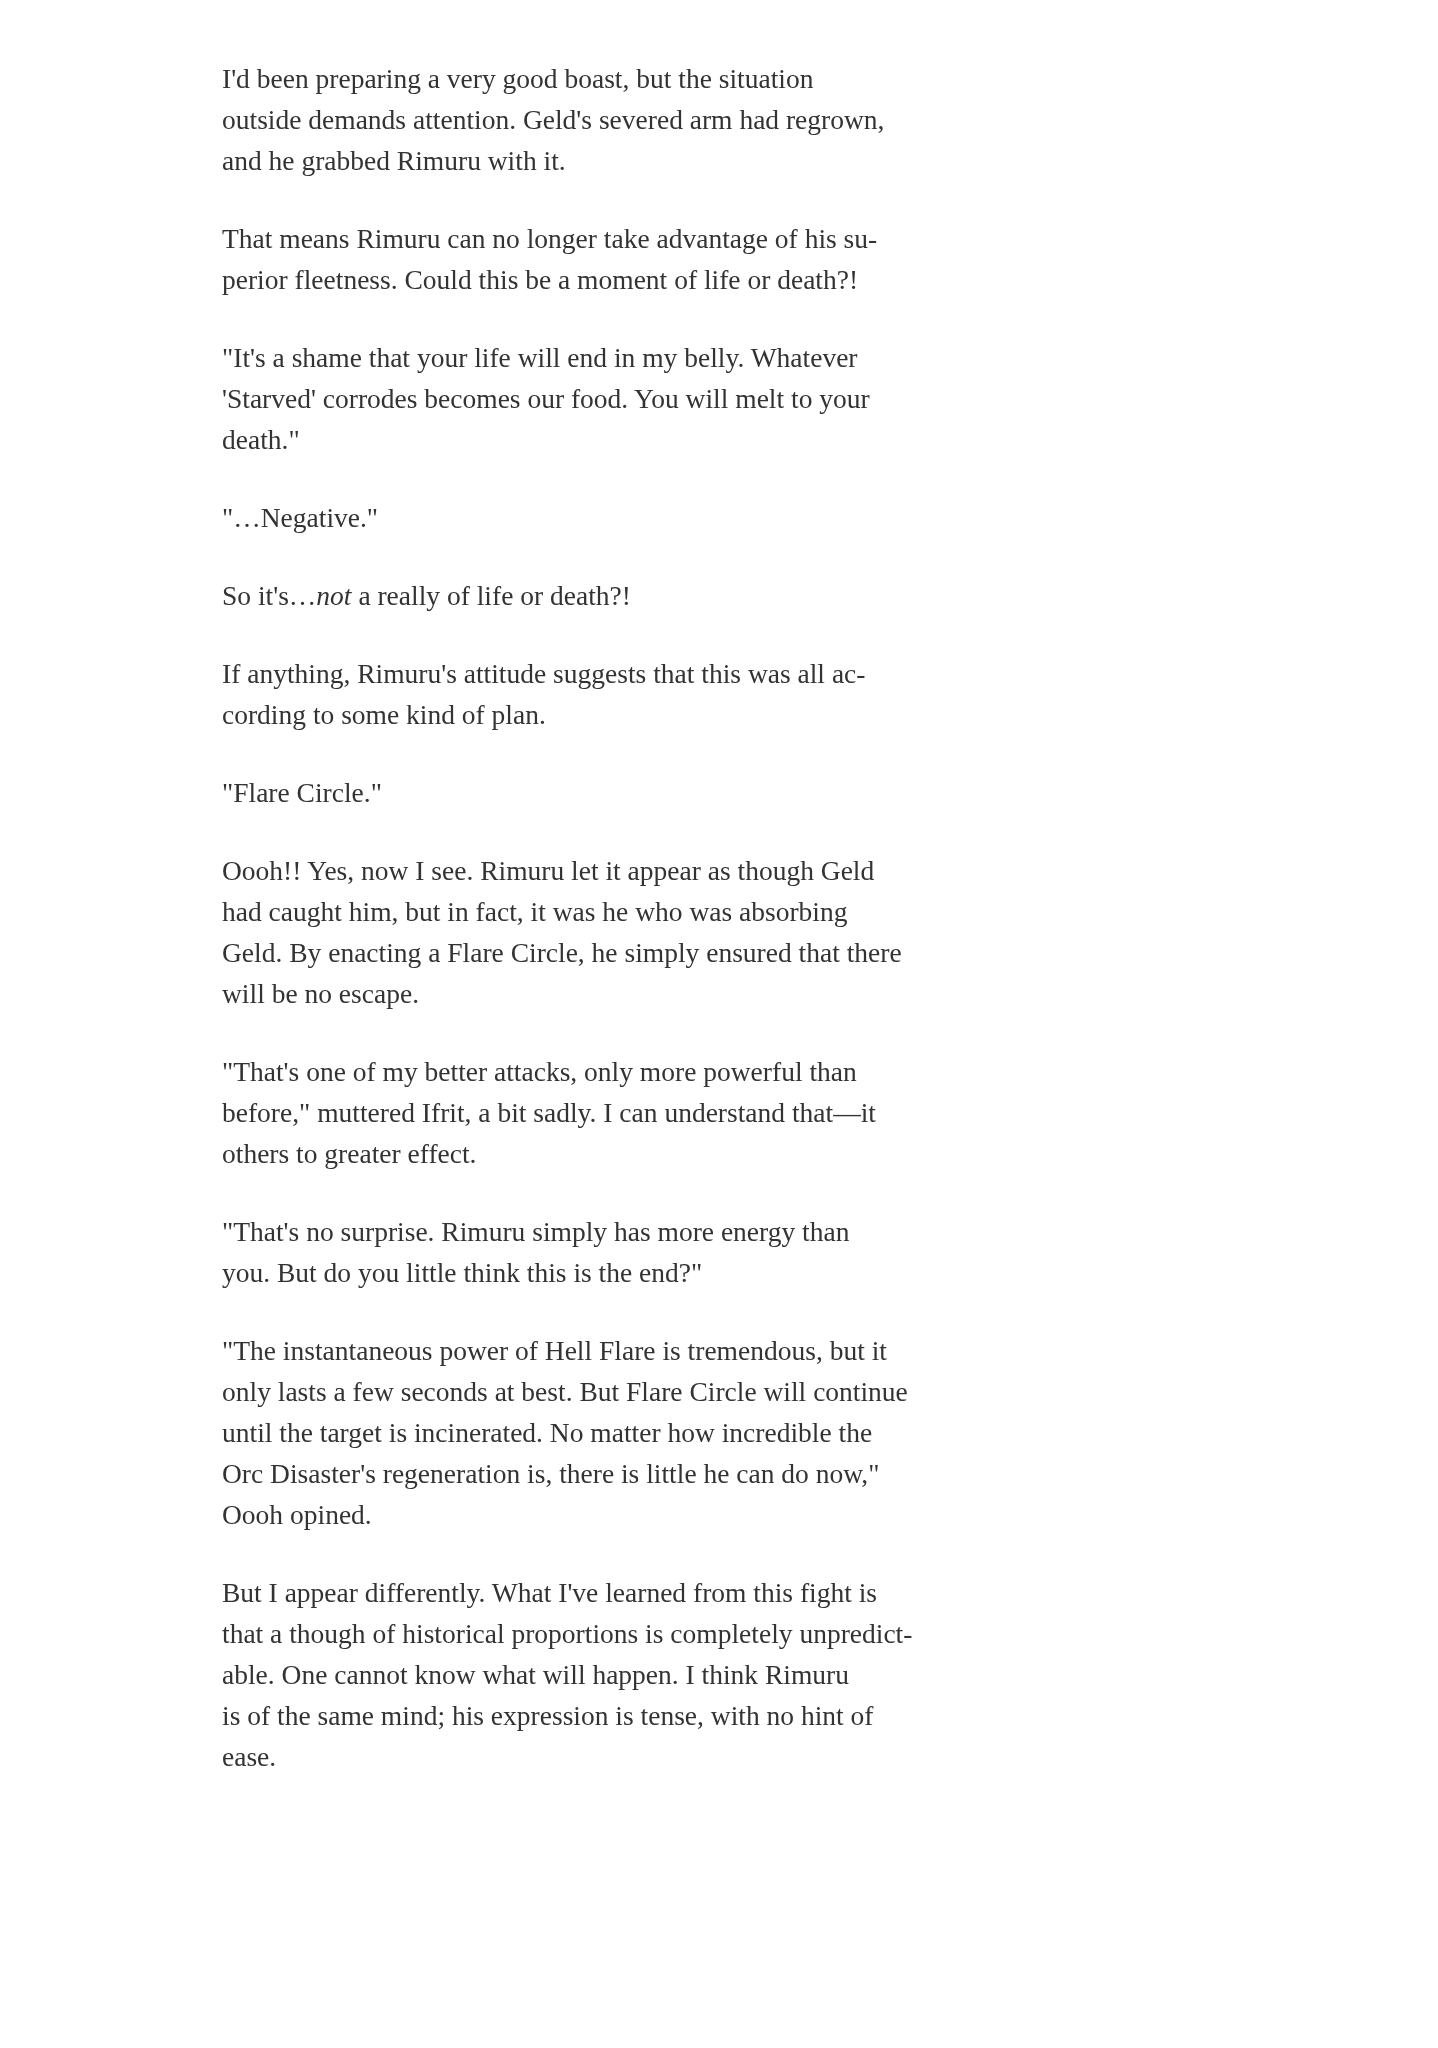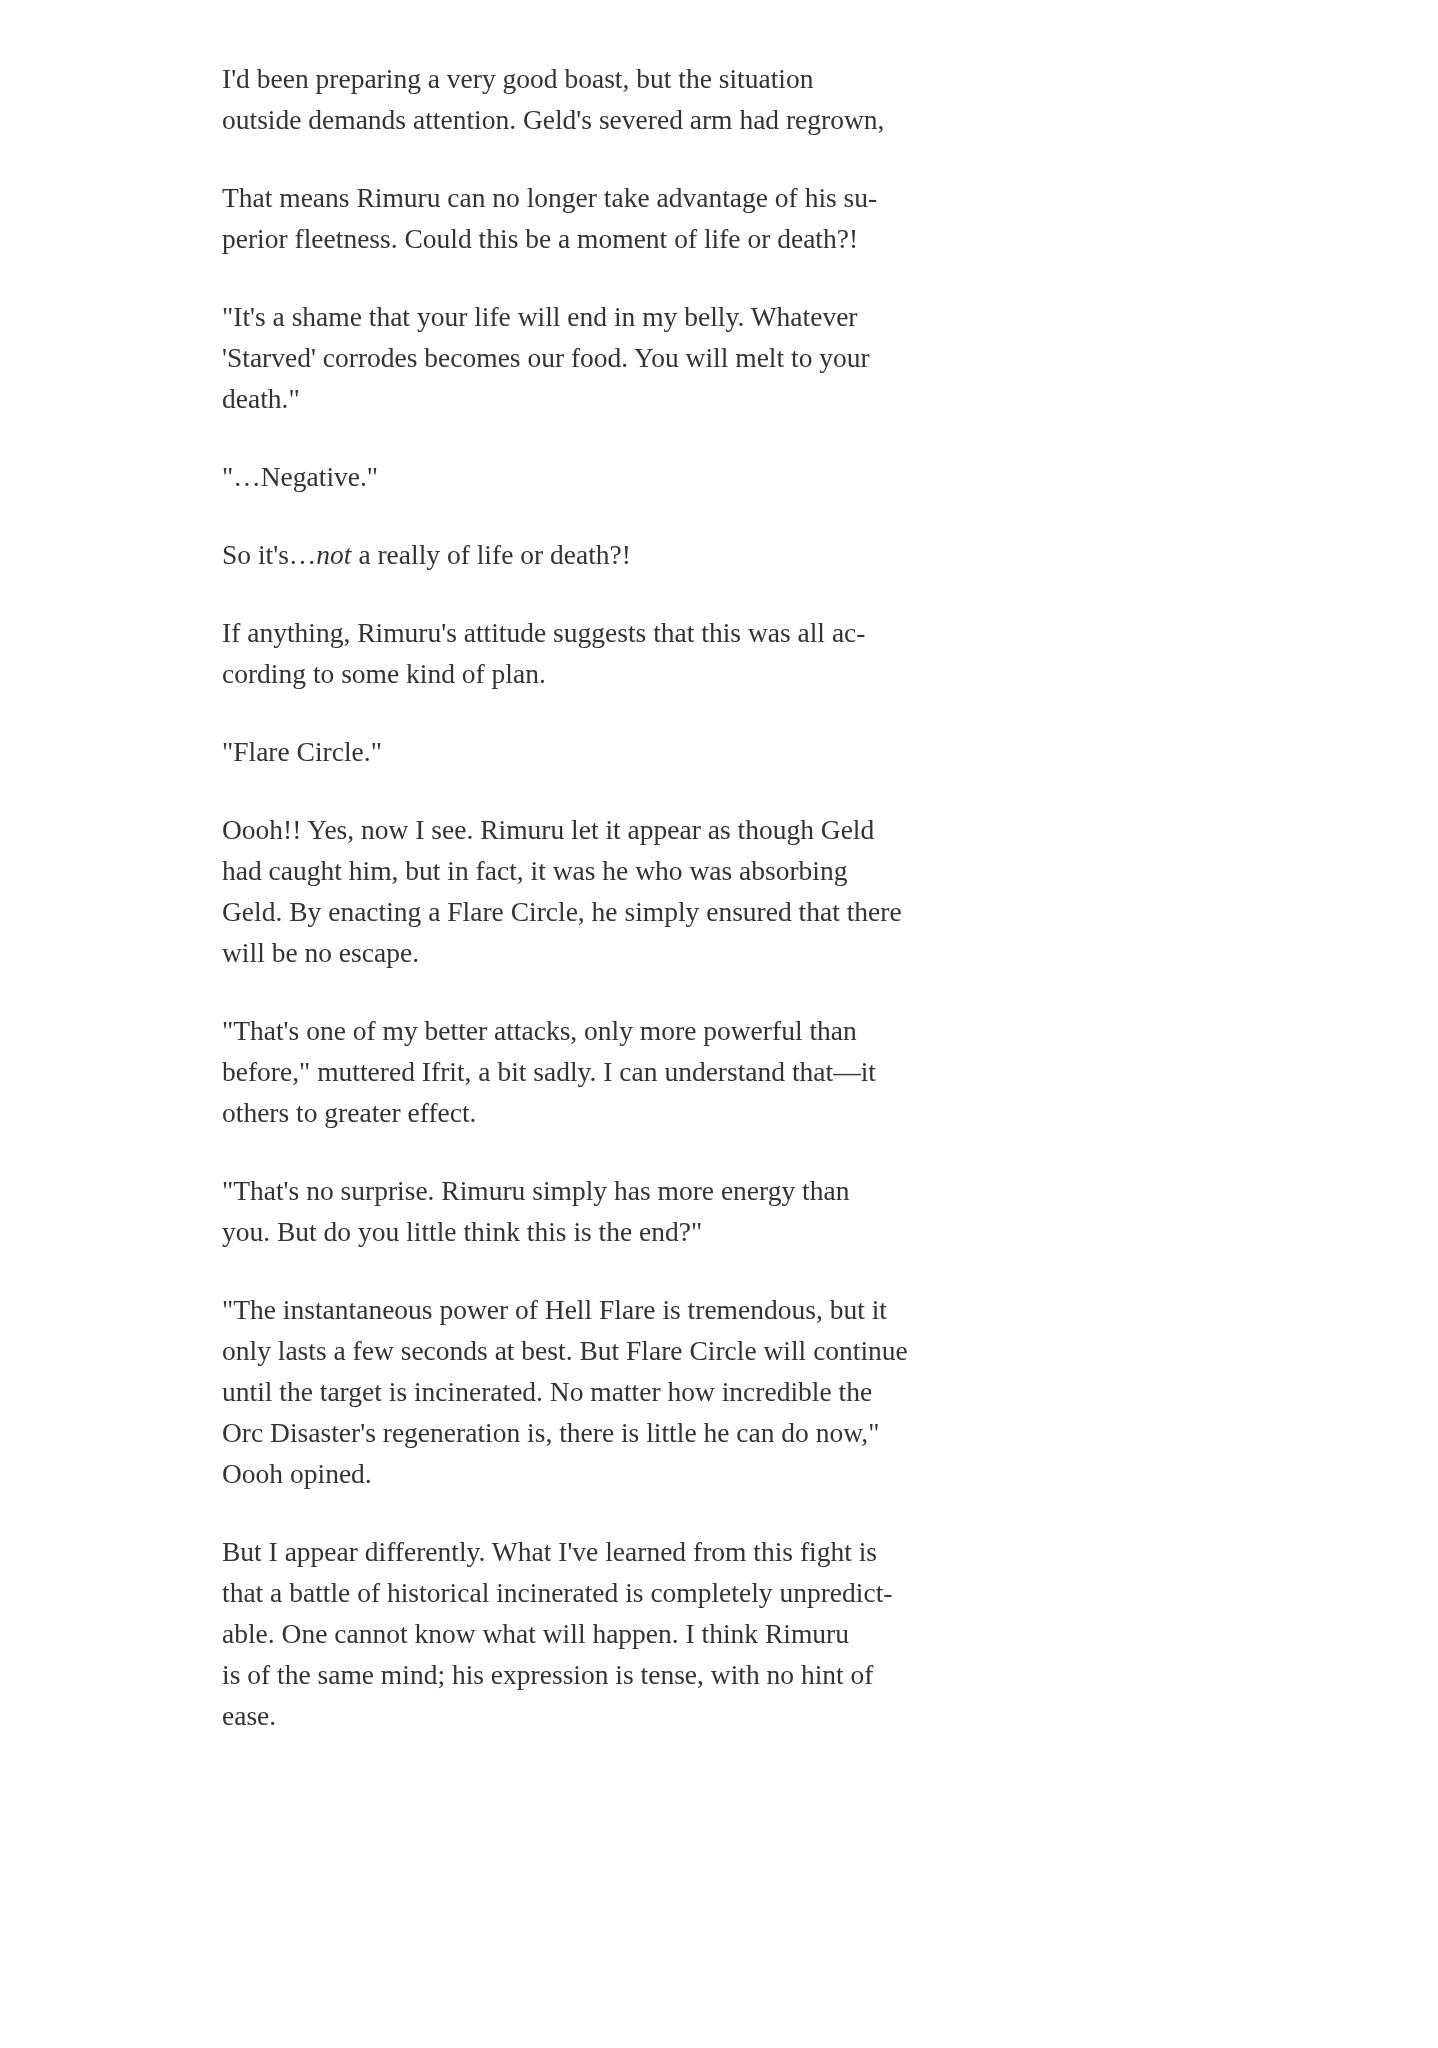--- a/index.html
+++ b/index.html
@@ -41,20 +41,21 @@
 </style>
 </head>
 <body>
 
 <div class="page">
   <div class="text-block">
 
     <p class="para">
       <span class="line">I'd been preparing a very good boast, but the situation</span>
       <span class="line">outside demands attention. Geld's severed arm had regrown,</span>
+      <span class="line">and he grabbed Rimuru with it.</span>
     </p>
 
     <p class="para">
       <span class="line">That means Rimuru can no longer take advantage of his su-</span>
       <span class="line">perior fleetness. Could this be a moment of life or death?!</span>
     </p>
 
     <p class="para">
       <span class="line">"It's a shame that your life will end in my belly. Whatever</span>
       <span class="line">'Starved' corrodes becomes our food. You will melt to your</span>
@@ -99,20 +100,20 @@
     <p class="para">
       <span class="line">"The instantaneous power of Hell Flare is tremendous, but it</span>
       <span class="line">only lasts a few seconds at best. But Flare Circle will continue</span>
       <span class="line">until the target is incinerated. No matter how incredible the</span>
       <span class="line">Orc Disaster's regeneration is, there is little he can do now,"</span>
       <span class="line">Oooh opined.</span>
     </p>
 
     <p class="para">
       <span class="line">But I appear differently. What I've learned from this fight is</span>
-      <span class="line">that a battle of historical incinerated is completely unpredict-</span>
+      <span class="line">that a though of historical proportions is completely unpredict-</span>
       <span class="line">able. One cannot know what will happen. I think Rimuru</span>
       <span class="line">is of the same mind; his expression is tense, with no hint of</span>
       <span class="line">ease.</span>
     </p>
 
   </div>
 </div>
 
 </body></html>

